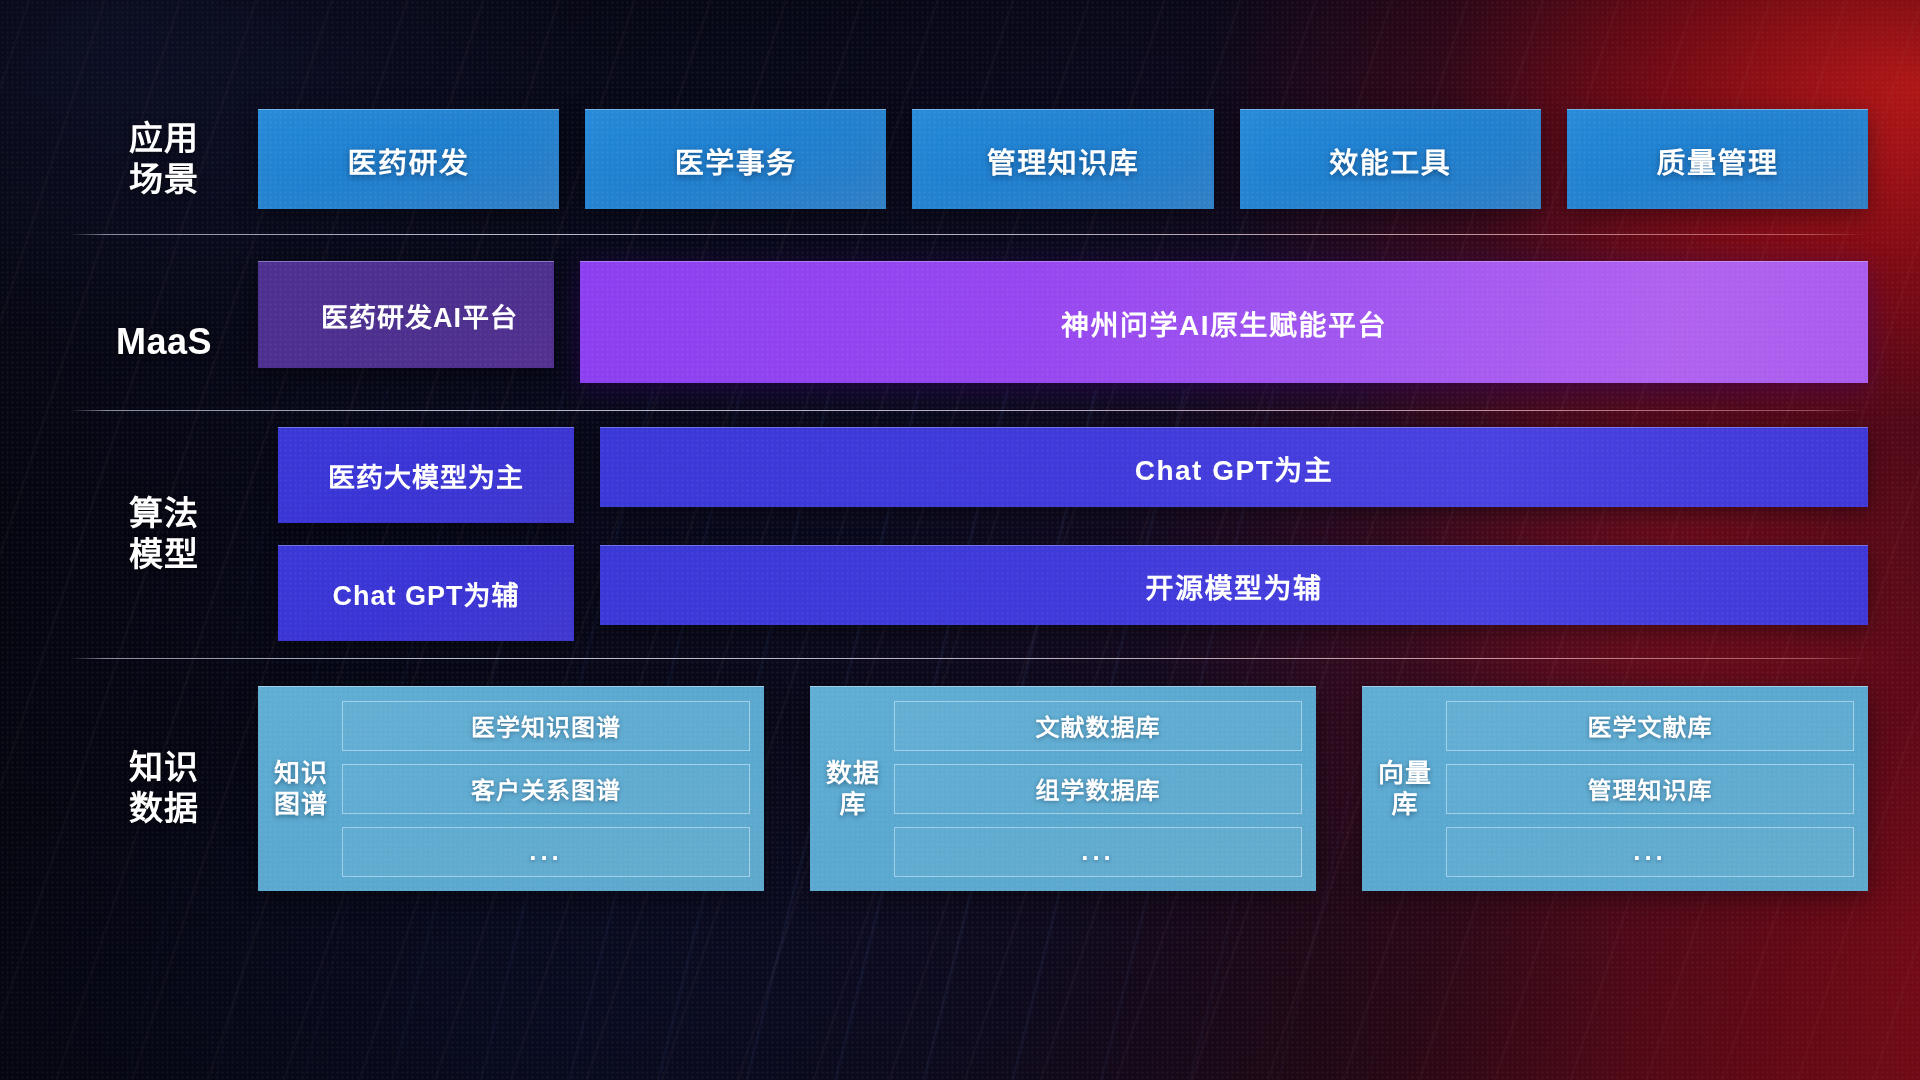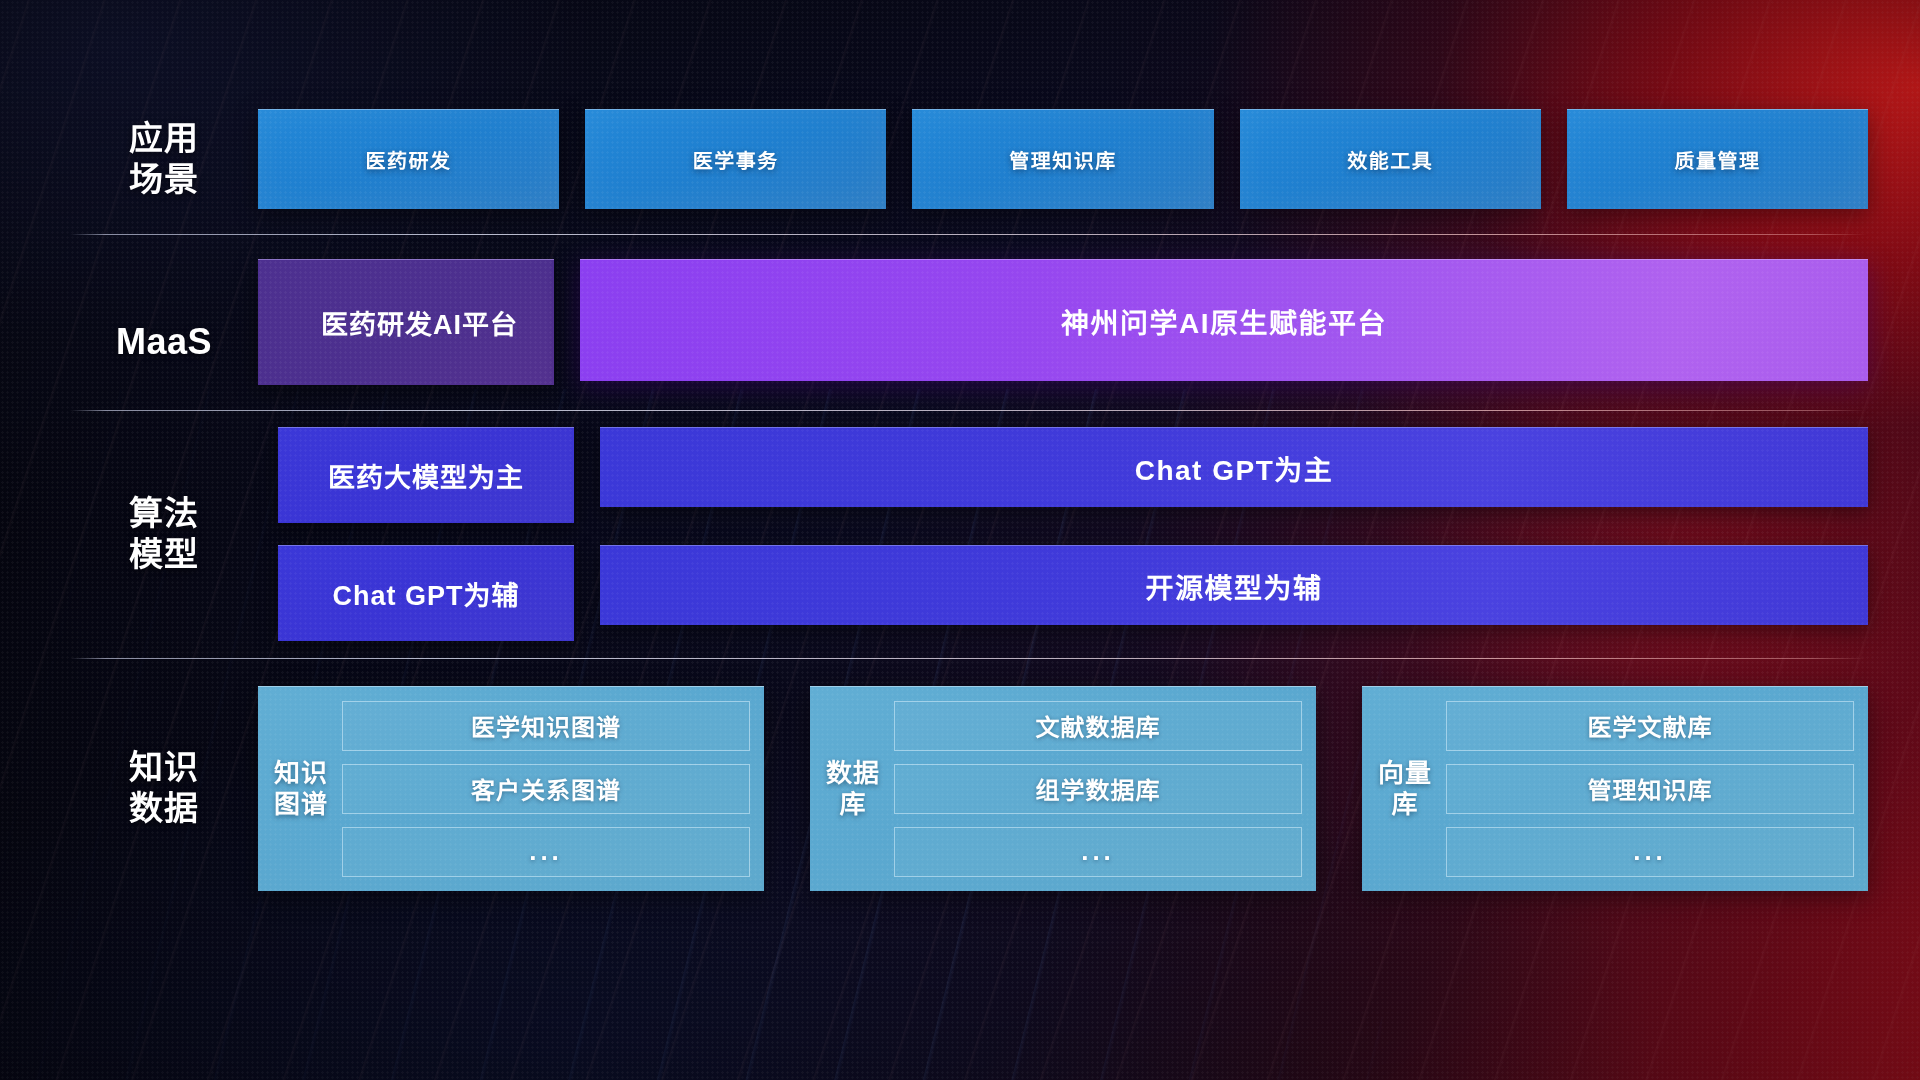--- a/index.html
+++ b/index.html
@@ -95,38 +95,38 @@
   .row-label.maas{ font-size:36px; letter-spacing:.5px;margin-top:39px; }
   .row-content{ flex:1 1 auto; display:flex; flex-direction:column; }
 
   
   .row-apps{ height:150px; }
   .apps{ display:flex; gap:26px; }
   .app-card{
     flex:1 1 0;
     height:100px;
     display:flex; align-items:center; justify-content:center;
-    color:#fff; font-size:20px; font-weight:700; letter-spacing:1.5px;
+    color:#fff; font-size:29px; font-weight:700; letter-spacing:1.5px;
     background:linear-gradient(160deg,#2288d8 0%,#1f7fcf 48%,#2b7cc4 100%);
     border-top:1px solid rgba(190,225,255,.55);
     box-shadow:0 6px 22px rgba(0,0,0,.38), inset 0 0 40px rgba(255,255,255,.05);
     text-shadow:0 2px 6px rgba(0,20,45,.45);
     position:relative; overflow:hidden;
   }
   .app-card::after{
     content:""; position:absolute; inset:0;
     background-image:radial-gradient(rgba(255,255,255,0.10) 1px, rgba(0,0,0,0) 1.2px);
     background-size:5px 5px; opacity:.5; pointer-events:none;
   }
 
   
   .row-maas{ height:176px; }
   .maas-wrap{ display:flex; gap:26px; }
   .maas-left{
-    flex:0 0 296px; height:126px;
+    flex:0 0 296px; height:107px;
     display:flex; align-items:center; justify-content:center;
     background:linear-gradient(150deg,#4d3090 0%,#4c2f8e 55%,#53318f 100%);
     border-top:1px solid rgba(205,185,255,.50);
     color:#fff; font-size:27px; font-weight:700; letter-spacing:1px;
     box-shadow:0 6px 22px rgba(0,0,0,.40);
     position:relative; overflow:hidden;padding-left:27px;
   }
   .maas-right{
     flex:1 1 auto; height:122px;
     display:flex; align-items:center; justify-content:center;

